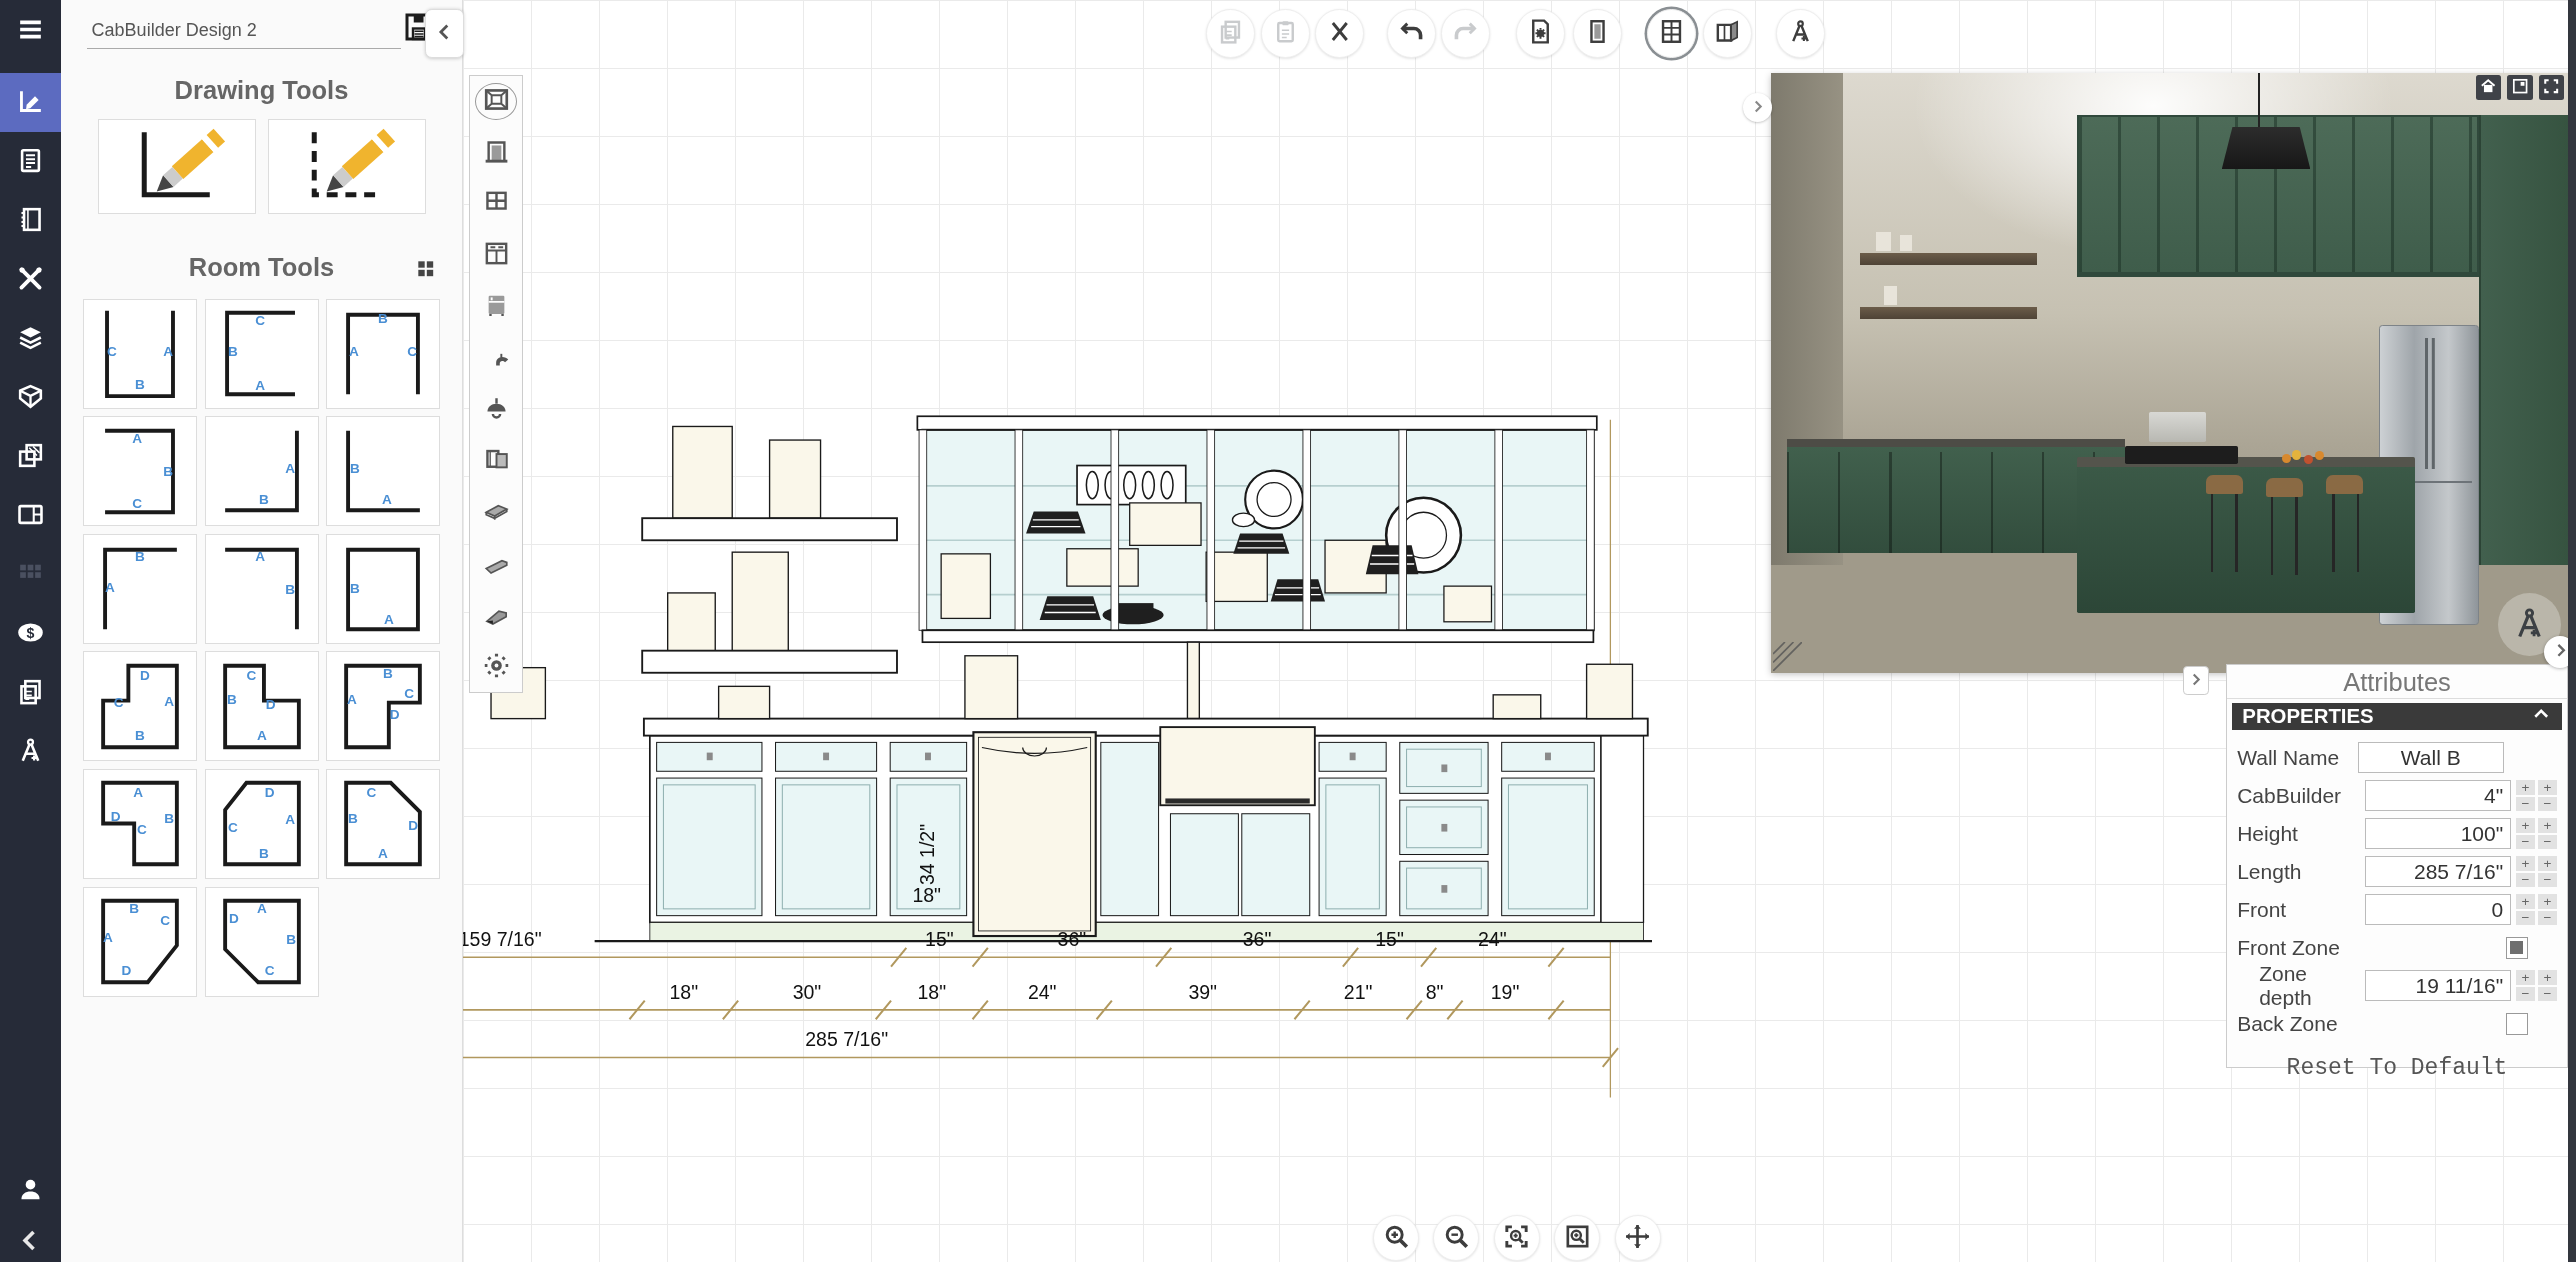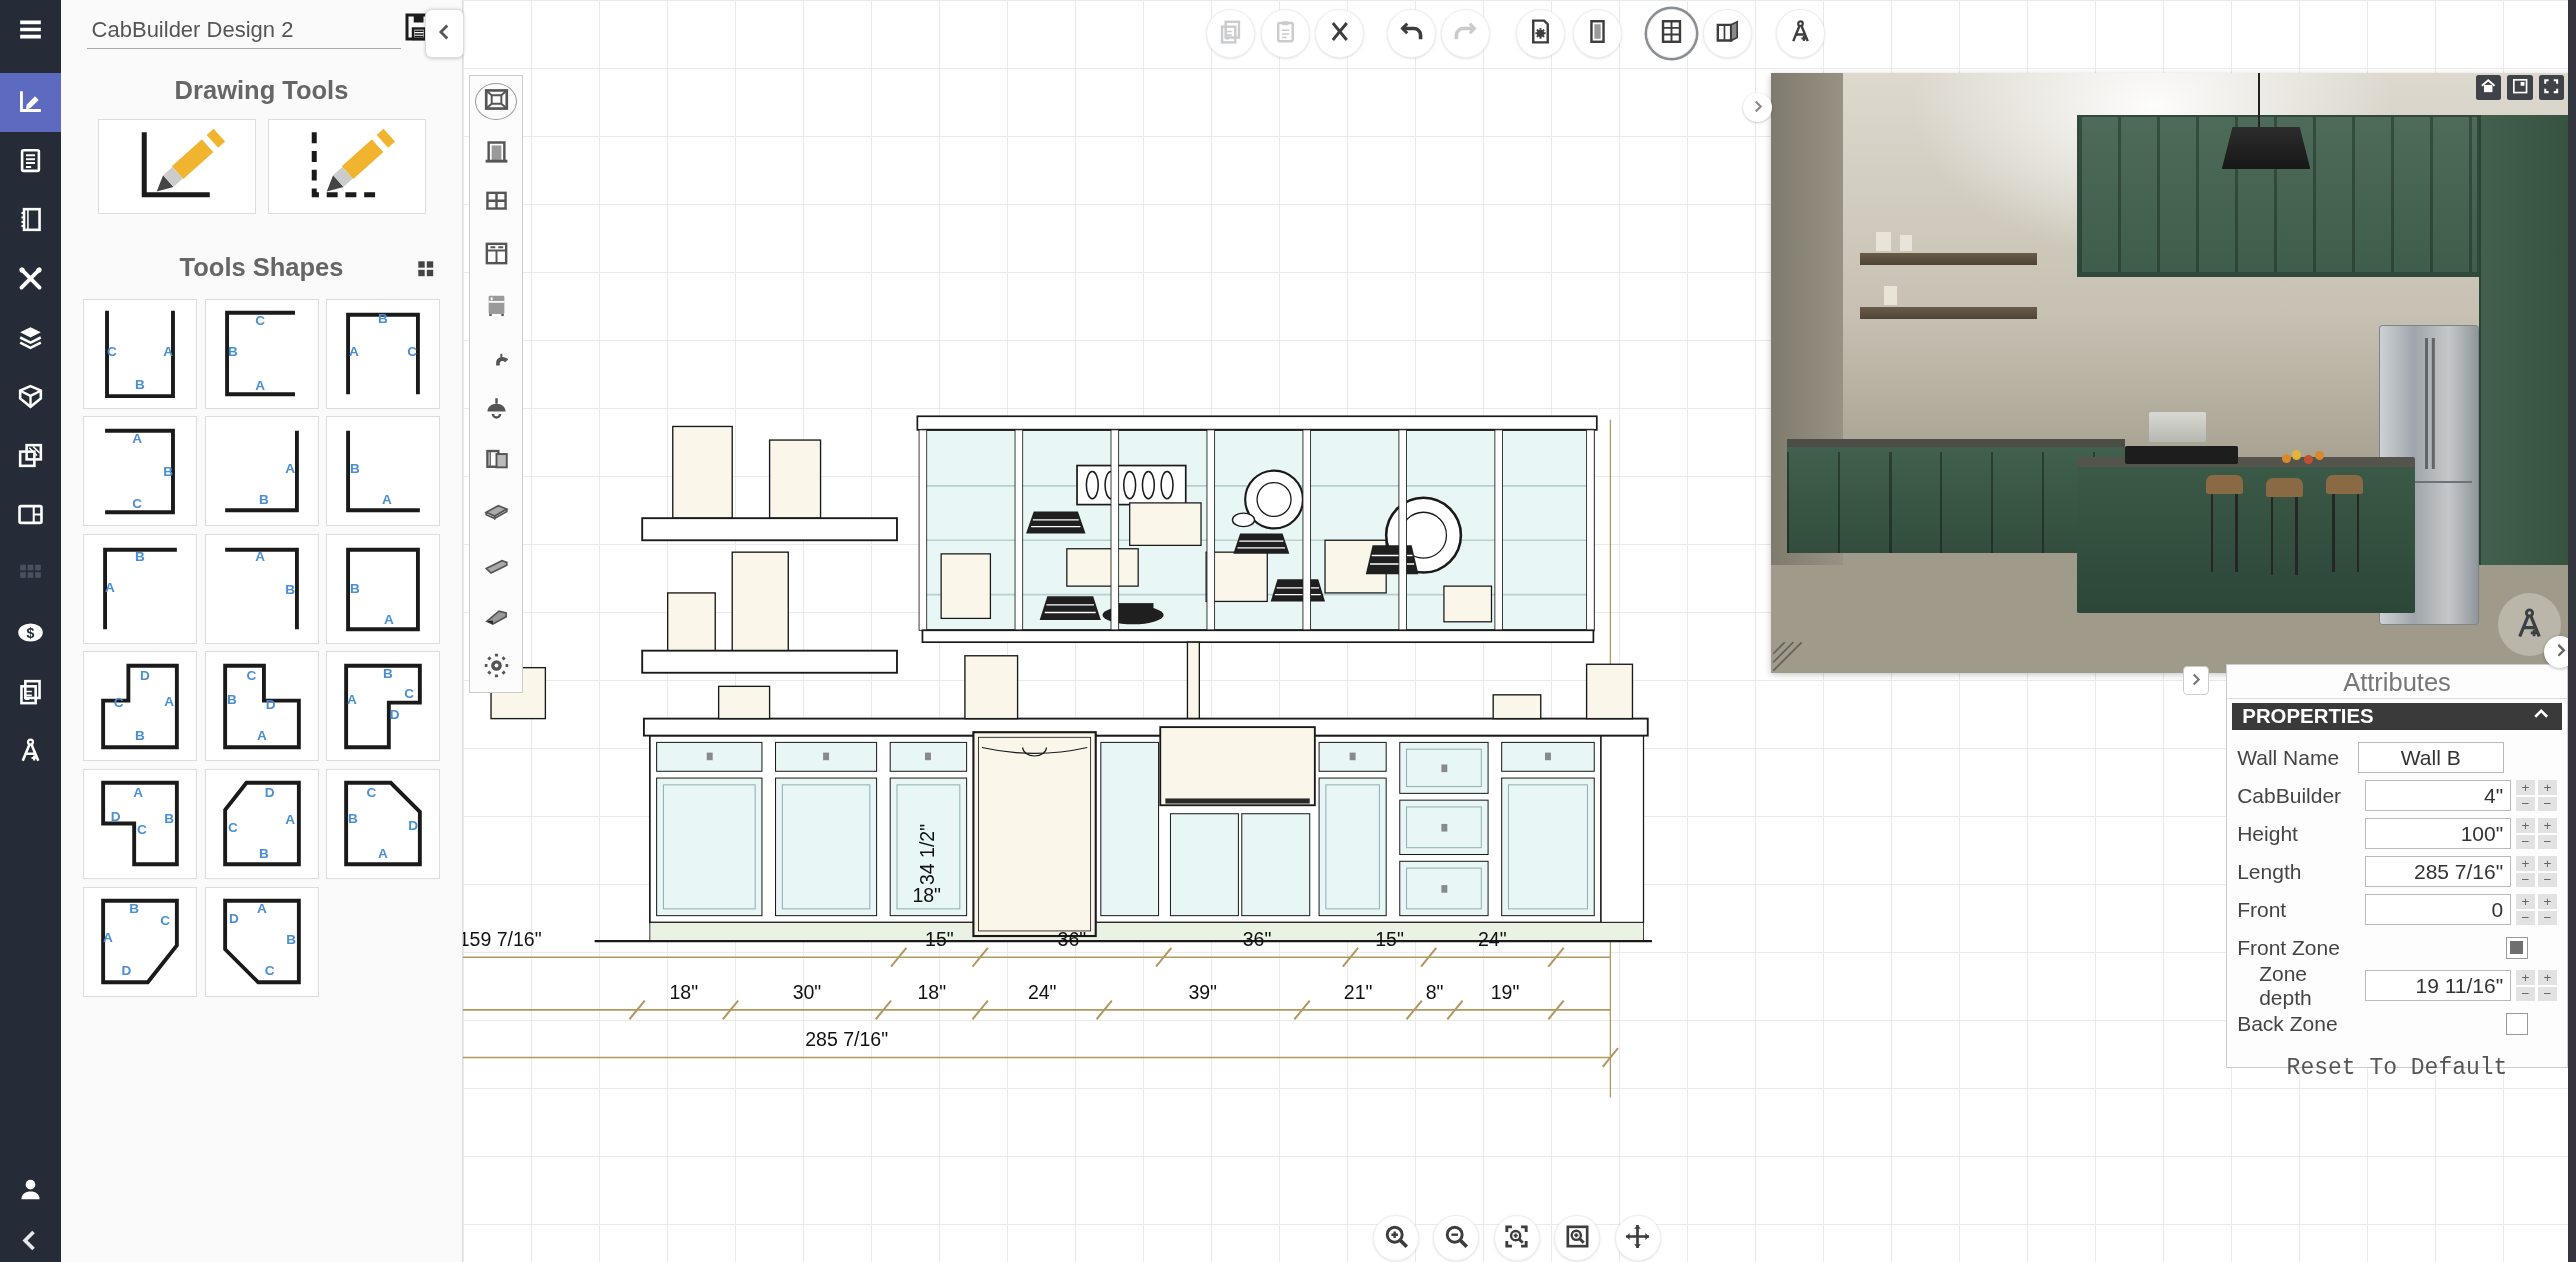--- a/index.html
+++ b/index.html
@@ -17,21 +17,21 @@
   .sb-item svg, .sb-menu svg { width:31px; height:31px; }
   .sb-person { position:absolute; bottom:56px; left:0; width:61px; display:flex; justify-content:center; color:#fff; }
   .sb-person svg { width:29px; height:29px; }
   .sb-collapse { position:absolute; bottom:5.1px; left:0; width:61px; display:flex; justify-content:center; color:#e8e8e8; cursor:pointer; }
   .sb-collapse svg { width:29px; height:29px; }
 
   
   .left-panel { position:absolute; left:61px; top:0; width:402px; height:100%; background:#fafafa; border-right:0.8px solid #ddd; z-index:20; }
   .design-row { position:absolute; left:0; top:0; width:100%; height:65px; }
   .design-input { position:absolute; left:25.5px; top:12px; width:314px; height:37px; border:none; outline:none;
-    border-bottom:0.8px solid #aaa; background:transparent; color:#555; font-size:22px; font-family:inherit; padding:0 5.1px; }
+    border-bottom:0.8px solid #aaa; background:transparent; color:#555; font-size:18px; font-family:inherit; padding:0 5.1px; }
   .save-btn { position:absolute; right:24px; top:8.5px; width:39px; height:39px; color:#1c1c1c; cursor:pointer; background:none; border:none; }
   .save-btn svg { width:36px; height:36px; }
   .panel-h { text-align:center; color:#666; font-size:25.5px; }
   .dt-title { margin-top:76px; }
   .dt-tools { display:flex; justify-content:center; gap:12px; margin-top:13.6px; }
   .dt-card { width:158px; height:95px; background:#fff; border:1.7px solid #ddd; display:flex; align-items:center; justify-content:center; cursor:pointer; }
   .dt-card svg { width:102px; height:78px; }
   .rs-head { position:relative; margin-top:39px; height:34px; }
   .rs-title { position:absolute; left:0; right:0; top:0; }
   .rs-grid-icon { position:absolute; right:24px; top:3.4px; color:#444; cursor:pointer; }
@@ -301,21 +301,21 @@
                 <path d="M0 0 10 -5 10 5 Z" fill="#444"></path>
                 <path d="M10 -5h8v10h-8z" fill="#ccc"></path>
                 <rect x="18" y="-5.5" width="26" height="11" fill="#f0b42e"></rect>
                 <rect x="44" y="-5.5" width="4" height="11" fill="#fff"></rect>
                 <rect x="48" y="-5.5" width="6" height="11" fill="#f0b42e"></rect>
               </g>
             </svg></span>
         </div>
       </div>
     <div class="rs-head">
-      <h2 class="panel-h rs-title">Tools Shapes</h2>
+      <h2 class="panel-h rs-title">Room Tools</h2>
       <span class="rs-grid-icon"><span><svg viewBox="0 0 24 24" fill="none">
               <g fill="currentColor">
                 <rect x="5" y="5" width="6" height="6"></rect>
                 <rect x="13" y="5" width="6" height="6"></rect>
                 <rect x="5" y="13" width="6" height="6"></rect>
                 <rect x="13" y="13" width="6" height="6"></rect>
               </g>
             </svg></span></span>
     </div>
     <div class="shape-grid">

